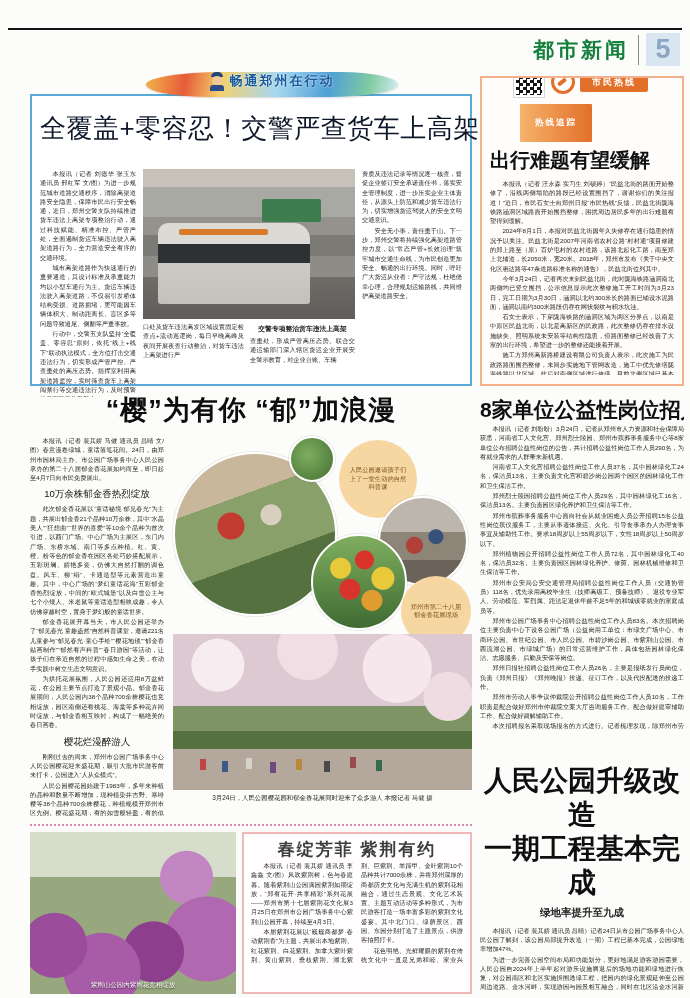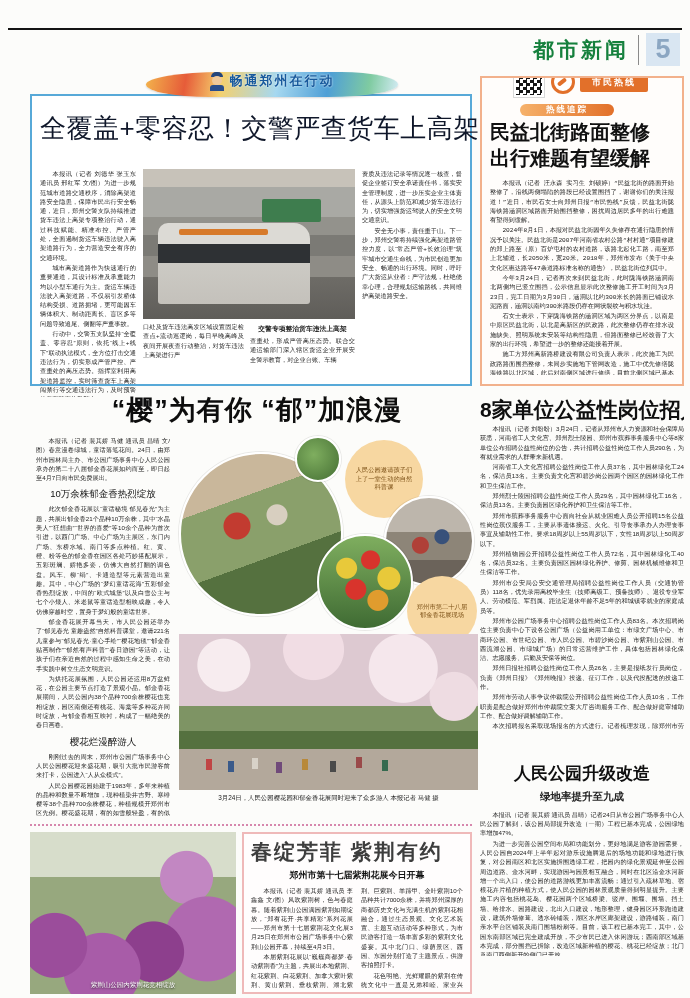--- a/index.html
+++ b/index.html
@@ -46,46 +46,46 @@
   .van-body{position:absolute;left:7%;bottom:10%;width:72%;height:54%;border-radius:10px 16px 3px 3px;
     background:linear-gradient(180deg,#dcdad5 0%,#dcdad5 26%,#2e3134 26%,#2e3134 50%,#cccac4 50%,#c4c1bb 100%);}
   .van-stripe{position:absolute;left:14%;top:8%;width:58%;height:7%;background:#d77a2b;border-radius:2px;}
   .under-row{display:flex;gap:6px;margin-top:3px;}
   .uleft{width:101px;}
   .uright{width:105px;}
   .mcaption{font-weight:bold;font-size:6.8px;text-align:center;margin:2px 0 2px;text-indent:0;}
 
   
   .hotline-box{position:absolute;left:480px;top:76px;width:204px;height:310px;border:2px solid #f2b18c;
-               box-sizing:border-box;background:#fffdfb;padding:4px 8px;overflow:hidden;font-family:Liberation Mono, monospace;}
+               box-sizing:border-box;background:#fffdfb;padding:4px 8px;overflow:hidden;}
   .hl-header{display:flex;align-items:center;margin-top:-15px;}
   .qr{width:26px;height:26px;margin-left:24px;border:2px solid #fff;outline:1px solid #d8d8d8;
       background:conic-gradient(#161616 25%,#fff 0 50%,#161616 0 75%,#fff 0) 0 0/7px 7px repeat;}
   .phone{width:18px;height:18px;border-radius:50%;border:3px solid #e2702a;position:relative;margin:0 5px 0 7px;background:#fff;}
   .phone::after{content:"";position:absolute;left:3px;top:7px;width:10px;height:4px;background:#e2702a;border-radius:2px;transform:rotate(-38deg);}
   .hl-label{background:#e2702a;color:#fff;font-size:9px;font-weight:bold;letter-spacing:2px;padding:3px 12px;border-radius:2px;}
-  .hl-tag{margin:7px 0 5px 30px;width:94px;text-align:center;background:linear-gradient(90deg,#f6b26b,#e2702a);
-          color:#fff;font-size:8.5px;font-weight:bold;letter-spacing:2px;padding:0 0;border-radius:6px;}
+  .hl-tag{margin:7px 0 5px 30px;width:72px;text-align:center;background:linear-gradient(90deg,#f6b26b,#e2702a);
+          color:#fff;font-size:8.5px;font-weight:bold;letter-spacing:2px;padding:13px 0;border-radius:1px;}
   .hl-headline{font-size:20px;font-weight:bold;line-height:1.3;margin:2px 0 6px;color:#111;}
   .hl-body{height:196px;overflow:hidden;}
 
   
   .jobs{position:absolute;left:480px;top:396px;width:204px;height:366px;overflow:hidden;}
   .jobs-h{text-align:center;font-size:21px;font-weight:bold;color:#0f0f0f;white-space:nowrap;}
   .jobs-sub{text-align:center;font-size:11px;color:#222;margin:5px 0 7px;}
   .jobs-body{height:306px;overflow:hidden;}
 
   
   .park{position:absolute;left:480px;top:764px;width:204px;height:230px;overflow:hidden;}
-  .park-h{text-align:center;font-size:17px;font-weight:bold;line-height:1.22;color:#0f0f0f;}
+  .park-h{text-align:center;font-size:28px;font-weight:bold;line-height:1.22;color:#0f0f0f;}
   .park-sub{text-align:center;font-size:10.5px;color:#222;margin:5px 0 6px;font-weight:bold;}
   .park-body{height:146px;overflow:hidden;}
 
   
-  .feature{position:absolute;left:36px;top:392px;width:442px;height:426px;}
+  .feature{position:absolute;left:30px;top:392px;width:442px;height:426px;}
   .feature-h{text-align:center;font-size:27px;font-weight:bold;letter-spacing:1px;color:#0d0d0d;white-space:nowrap;}
   .feature-cols{display:flex;gap:9px;margin-top:8px;height:384px;}
   .fleft{width:134px;flex:0 0 auto;overflow:hidden;}
   .fsub{text-align:center;font-weight:normal;font-size:9.5px;margin:6px 0 3px;color:#111;}
   .fright{flex:1;position:relative;}
   .collage{position:relative;height:194px;}
   .circle{position:absolute;border-radius:50%;border:2px solid #fff;box-shadow:0 0 0 1px rgba(0,0,0,.08);box-sizing:border-box;}
   .c-main{left:0;top:16px;width:164px;height:164px;
     background:radial-gradient(circle at 35% 45%,#c23b30 0 13px,rgba(0,0,0,0) 14px),
                radial-gradient(circle at 60% 38%,#d8cfc0 0 10px,rgba(0,0,0,0) 11px),
@@ -125,21 +125,21 @@
       radial-gradient(circle at 12% 70%,#9b4d9b 0 32px,rgba(0,0,0,0) 33px),
       radial-gradient(circle at 35% 86%,#a85ca8 0 38px,rgba(0,0,0,0) 39px),
       radial-gradient(circle at 60% 74%,#8d3f8d 0 30px,rgba(0,0,0,0) 31px),
       radial-gradient(circle at 86% 66%,#b069b0 0 42px,rgba(0,0,0,0) 43px),
       radial-gradient(circle at 76% 28%,#c287c2 0 26px,rgba(0,0,0,0) 27px),
       linear-gradient(180deg,#d7ddcb 0 28%,#97a87e 28% 100%);}
   .pp-caption{position:absolute;bottom:4px;left:0;right:0;text-align:center;color:#fff;font-size:6.5px;
               text-shadow:0 1px 2px rgba(0,0,0,.75);}
   .redbud{position:absolute;left:242px;top:832px;width:230px;height:162px;border:2px solid #efb9b9;
           box-sizing:border-box;background:#fffdfd;padding:4px 7px;overflow:hidden;}
-  .rb-h{text-align:left;font-size:21px;font-weight:bold;letter-spacing:2px;color:#3d3d3d;white-space:nowrap;}
+  .rb-h{text-align:center;font-size:17px;font-weight:bold;letter-spacing:2px;color:#3d3d3d;white-space:nowrap;}
   .rb-sub{text-align:center;font-size:9px;font-weight:bold;margin:3px 0 4px;color:#111;}
   .rb-body{column-count:2;column-gap:8px;height:112px;overflow:hidden;}
 </style>
 </head>
 <body>
 
 <div class="page">
 
   <div class="top-rule"></div>
 
@@ -193,21 +193,20 @@
   </div>
 
   <div class="hotline-box">
     <div class="hl-header">
       <div class="qr"></div>
       <div class="phone"></div>
       <div class="hl-label">市民热线</div>
     </div>
     <div class="hl-tag">热线追踪</div>
     <div class="hl-headline">
-      <div>民益北街路面整修</div>
       <div>出行难题有望缓解</div>
     </div>
     <div class="hl-body">
       <p class="jtext">本报讯（记者 汪永森 实习生 刘硕婷）“民益北街的路面开始整修了，沿线两侧塌陷的路段已经设置围挡了，谢谢你们的关注报道！”近日，市民石女士向郑州日报“市民热线”反馈，民益北街陇海铁路涵洞区域路面开始围挡整修，困扰周边居民多年的出行难题有望得到缓解。</p>
       <p class="jtext">2024年8月1日，本报对民益北街因年久失修存在通行隐患的情况予以关注。民益北街是2007年河南省农村公路“村村通”项目修建的郑上路至（原）百炉屯村的农村道路，该路北起化工路，南至郑上北辅道，长2050米，宽20米。2018年，郑州市发布《关于中央文化区惠达路等47条道路标准名称的通告》，民益北街位列其中。</p>
       <p class="jtext">今年3月24日，记者再次来到民益北街，此时陇海铁路涵洞南北两侧均已竖立围挡，公示信息显示此次整修施工开工时间为3月23日，完工日期为3月30日，涵洞以北约300米长的路面已铺设水泥路面，涵洞以南约300米路段仍存在网状裂纹与积水坑洼。</p>
       <p class="jtext">石女士表示，下穿陇海铁路的涵洞区域为两区分界点，以南是中原区民益北街，以北是高新区的民政路，此次整修仍存在排水设施缺失、照明系统未安装等结构性隐患，但路面整修已经改善了大家的出行环境，希望进一步的整修还能接着开展。</p>
       <p class="jtext">施工方郑州高新路桥建设有限公司负责人表示，此次施工为民政路路面围挡整修，未同步实施地下管网改造，施工中优先修缮陇海铁路以北区域，此后对南侧区域进行修缮，目前北侧区域已基本完工，整个工程应当可以按期完工。</p>
 
     </div>
@@ -257,38 +256,38 @@
       <p class="jtext">郑州日报社招聘公益性岗位工作人员26名，主要是报纸发行员岗位，负责《郑州日报》《郑州晚报》投递、征订工作，以及代投配送的投递工作。</p>
       <p class="jtext">郑州市劳动人事争议仲裁院公开招聘公益性岗位工作人员10名，工作职责是配合做好郑州市仲裁院立案大厅咨询服务工作、配合做好庭审辅助工作、配合做好调解辅助工作。</p>
       <p class="jtext">本次招聘报名采取现场报名的方式进行。记者梳理发现，除郑州市劳动人事争议仲裁院招聘时间自3月24日延长至4月11日、郑州市殡葬事务服务中心自3月24日延长至4月30日外，其他单位统一招聘时间是3月24日至3月28日。</p>
 
     </div>
   </div>
 
   <div class="park">
     <div class="park-h">
       <div>人民公园升级改造</div>
+      <div>一期工程基本完成</div>
     </div>
     <div class="park-sub">绿地率提升至九成</div>
     <div class="park-body">
       <p class="jtext">本报讯（记者 裴其娇 通讯员 昌晴）记者24日从市公园广场事务中心人民公园了解到，该公园局部提升改造（一期）工程已基本完成，公园绿地率增加47%。</p>
       <p class="jtext">为进一步完善公园空间布局和功能划分，更好地满足游客游园需要，人民公园自2024年上半年起对游乐设施腾退后的场地功能和绿地进行恢复，对公园南区和北区实施拆围透绿工程，把园内的绿化景观延伸至公园周边道路、金水河畔，实现游园与园景相互融合，同时在北区沿金水河新增一个出入口，使公园的道路游线更加丰富流畅；通过引入疏林草地、宿根花卉片植的种植方式，使人民公园的园林景观质量得到明显提升。主要施工内容包括桃花岛、樱花园两个区域桥梁、驳岸、围堰、围墙、挡土墙、给排水、园路建设，北出入口建设，地形整理，健身园区环形跑道建设，建筑外墙修葺、透水砖铺装，湖区水岸区廊架建设，游路铺装，南门亲水平台区铺装及南门围墙粉刷等。目前，该工程已基本完工，其中，公园东南部区域已完全建成开放，不少市民已进入休闲游玩；西南部区域基本完成，部分围挡已拆除，改造区域新种植的樱花、桃花已经绽放；北门及南门西侧新开的侧门已开放。</p>
 
     </div>
   </div>
 
   <div class="dotted"></div>
 
   <div class="purple-photo">
     <div class="pp-caption">紫荆山公园内紫荆花竞相绽放</div>
   </div>
 
   <div class="redbud">
     <div class="rb-h">春绽芳菲 紫荆有约</div>
-    <div class="rb-sub">郑州市第十七届紫荆花展今日开幕</div>
     <div class="rb-body">
       <p class="jtext">本报讯（记者 裴其娇 通讯员 李鑫鑫 文/图）风吹紫荆树，色与春庭暮。随着紫荆山公园满园紫荆如期绽放，“郑有花开·共享精彩”系列花展——郑州市第十七届紫荆花文化展3月25日在郑州市公园广场事务中心紫荆山公园开幕，持续至4月3日。</p>
       <p class="jtext">本届紫荆花展以“巍巍商都梦·春动紫荆香”为主题，共展出本地紫荆、红花紫荆、白花紫荆、加拿大紫叶紫荆、黄山紫荆、垂枝紫荆、湖北紫荆、巨紫荆、羊蹄甲、金叶紫荆10个品种共计7000余株，并将郑州深厚的商都历史文化与充满生机的紫荆花相融合，通过生态景观、文化艺术装置、主题互动活动等多种形式，为市民游客打造一场丰富多彩的紫荆文化盛宴。其中北门口、绿荫景区、西园、东园分别打造了主题景点，供游客拍照打卡。</p>
       <p class="jtext">花色明艳、光鲜耀眼的紫荆在传统文化中一直是兄弟和睦、家业兴旺、情比金坚的美好象征。花展期间，紫荆文化展厅内设置了紫荆花文化、历史、传说、品种、生长习性宣传展板，并有紫荆盆景、紫荆花插花艺术作品等供市民参观。</p>
     </div>
   </div>
 
 </div>
 
 </body></html>

